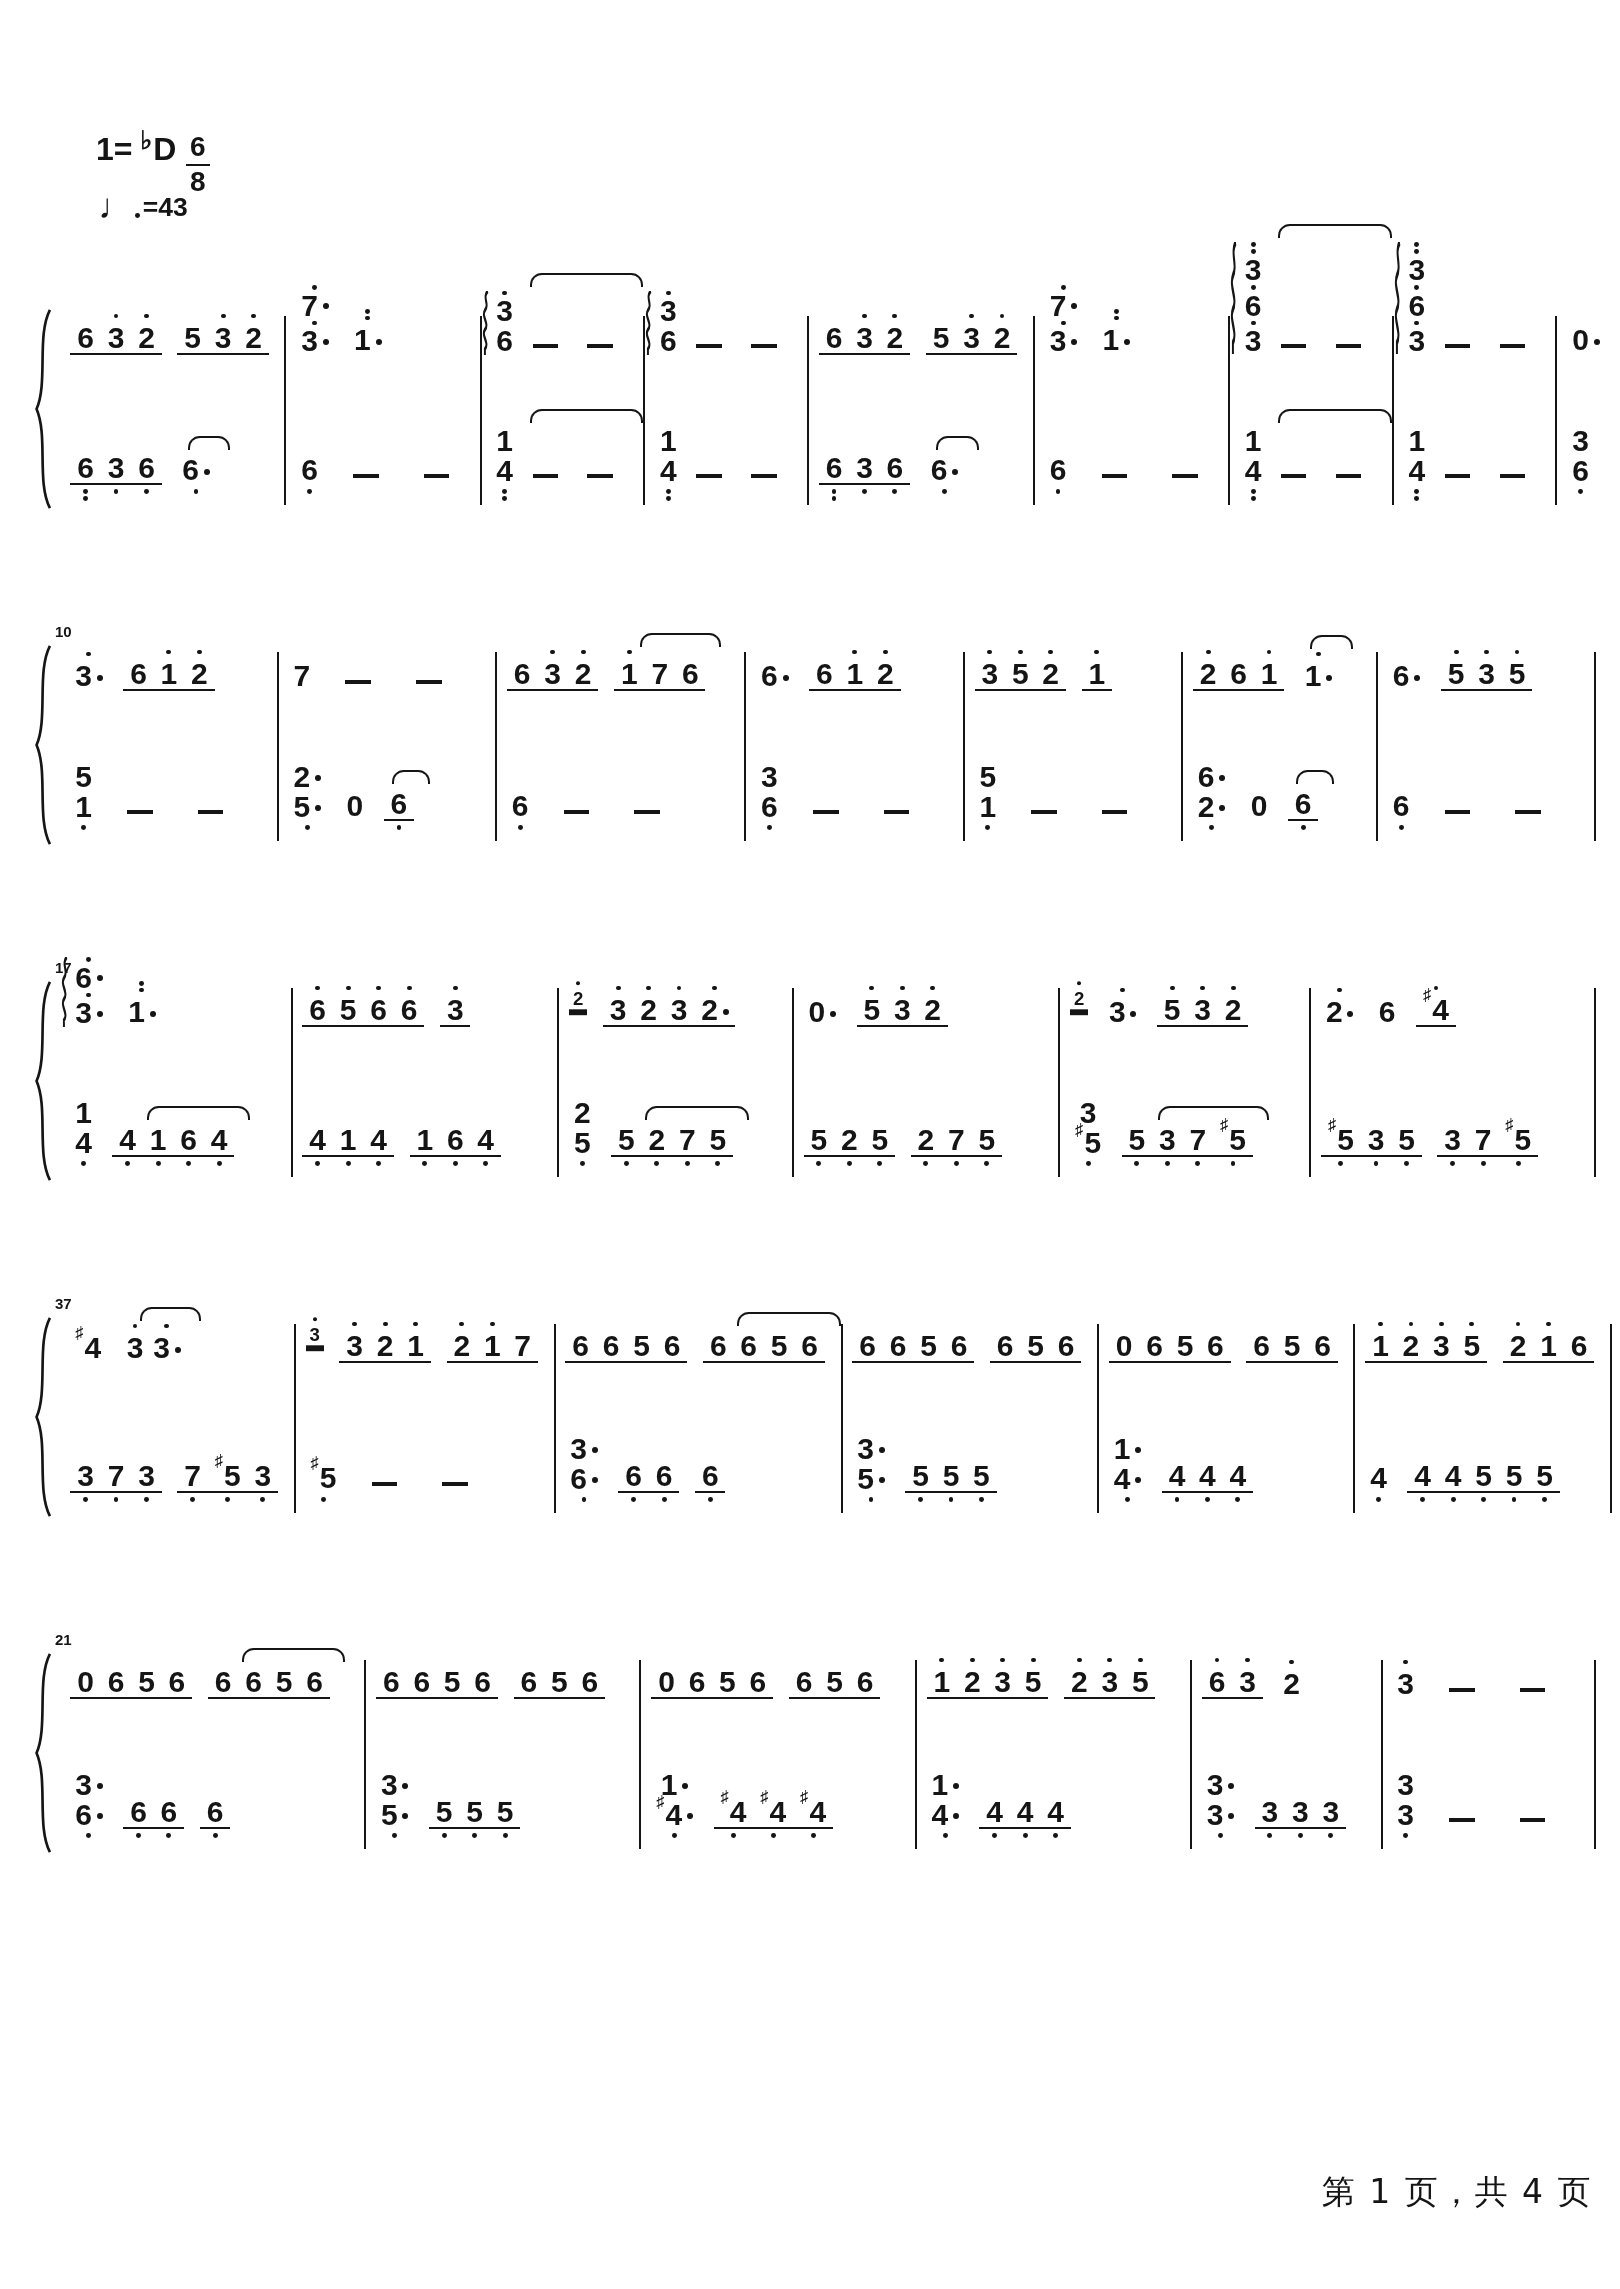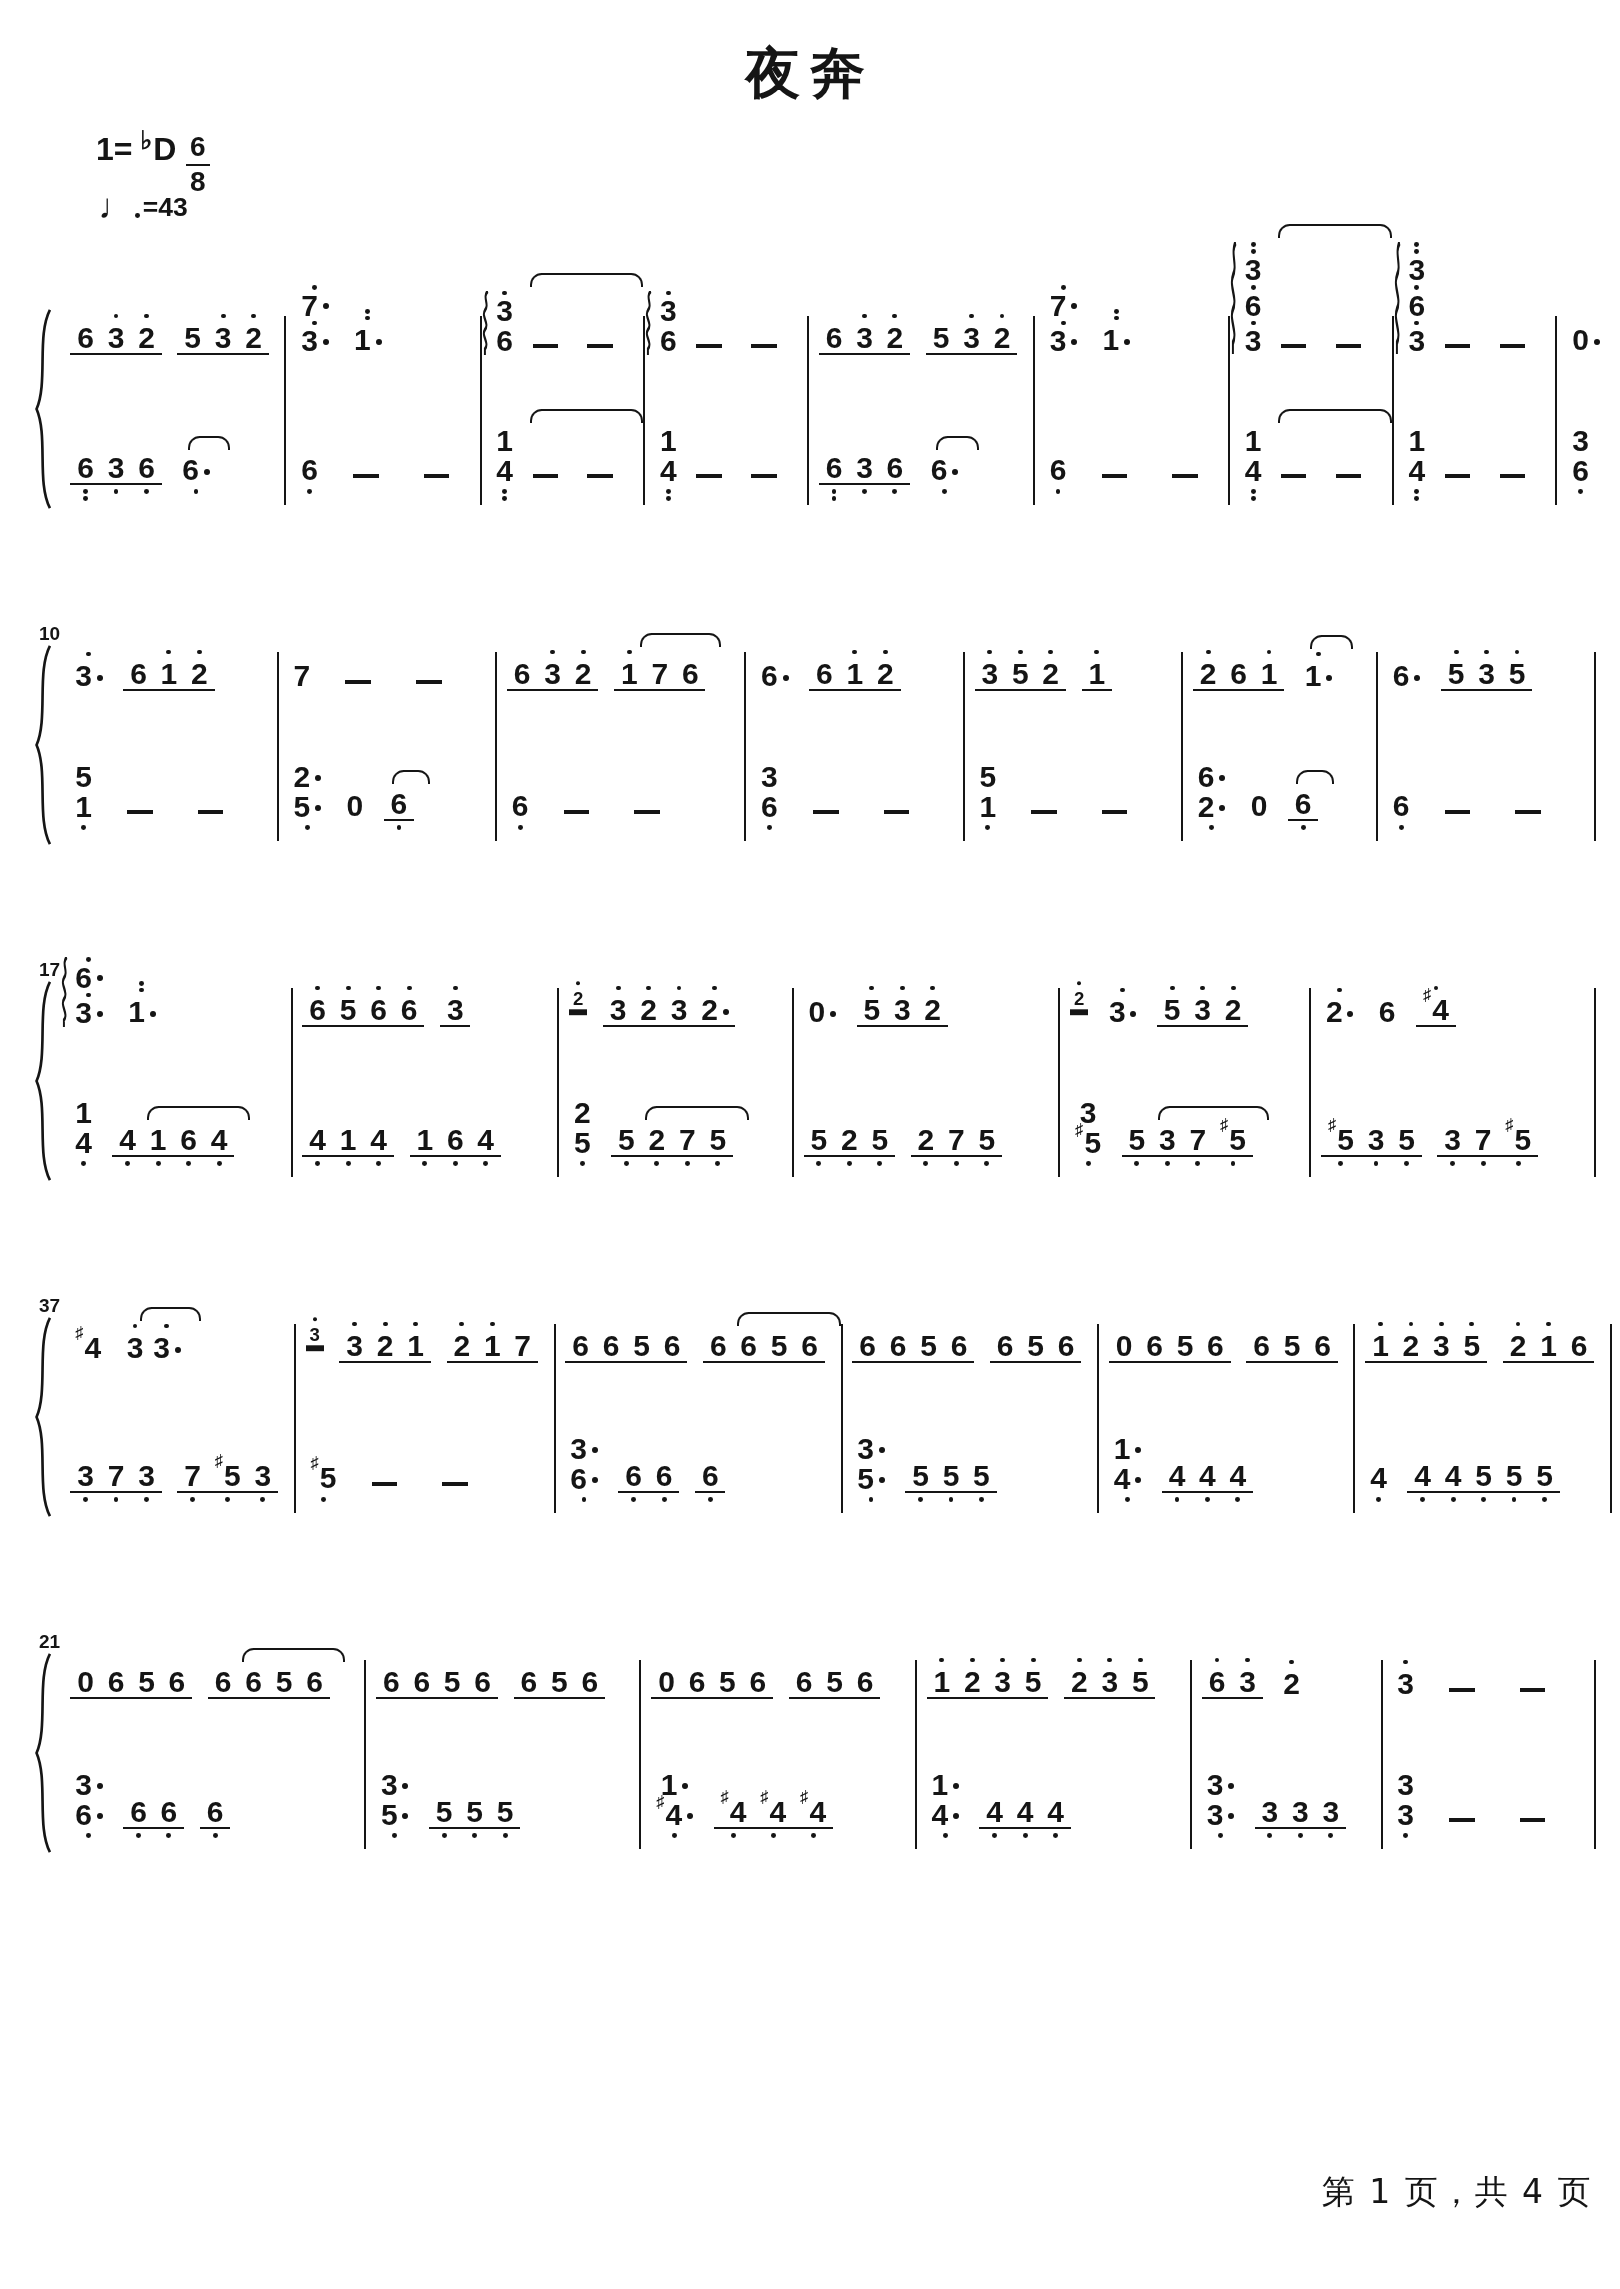--- a/index.html
+++ b/index.html
@@ -12,21 +12,21 @@
   .flat{font-size:25.5px;position:relative;top:-4.9px;margin:0 1px 0 7.8px}
   .frac{display:inline-flex;flex-direction:column;align-items:center;margin-left:9.8px;font-size:28px}
   .frac .num{border-bottom:2.9px solid #151515;padding:0 3.9px 2.9px}
   .frac .den{padding-top:2px}
   .tempo{position:absolute;left:98px;top:192px;display:flex;align-items:flex-end;
          font-weight:bold;font-size:26.5px;line-height:1}
   .tnote{font-size:35px;line-height:.8}
   .tdot{width:4.9px;height:4.9px;border-radius:50%;background:#151515;margin:0 2.9px 2px 2px}
   .score{position:absolute;left:37px;right:23.5px;top:316px}
   .system{position:relative;margin-bottom:147px;padding-left:23.5px;display:flex}
-  .sysnum{position:absolute;left:2px;top:-29px;font-size:19px;font-weight:bold}
+  .sysnum{position:absolute;left:18px;top:-29px;font-size:15px;font-weight:bold}
   .brace{position:absolute;left:-3.9px;top:-7.8px;width:19.6px;height:202px}
   .cols{display:flex;flex:1;align-items:stretch}
   .meas{flex:1 1 auto;border-right:2px solid #151515;padding:0 11.8px 0 9.8px;
         display:flex;flex-direction:column}
   .uprow,.lorow{height:59px;display:flex;align-items:flex-end;overflow:visible}
   .gaprow{height:71px}
   .grp{position:relative;display:flex;align-items:flex-end;margin-right:15.7px}
   .grp:last-child{margin-right:3.9px}
   .tok{display:flex;flex-direction:column;align-items:center}
   .ua{display:flex;flex-direction:column;align-items:center;gap:2px;margin-bottom:2px}
@@ -50,21 +50,20 @@
   .wave{position:absolute;left:-10.8px;top:1px;height:98%;width:9.8px}
   .tiearc{position:absolute;top:-16.7px;left:28%;right:-15.7px;height:11.8px;
           border:2.5px solid #151515;border-bottom:none;border-radius:11.8px 11.8px 0 0}
   .footer{position:absolute;top:2170px;right:27.4px;font-size:33px;font-weight:400;
           font-family:"DejaVu Sans",sans-serif;letter-spacing:2px}
 </style>
 </head>
 <body>
 
 <div class="page">
-  <div class="title">夜奔</div>
 
   <div class="keyblock">
     <span>1=</span>
       <span class="flat">♭</span>
       <span>D</span>
     <span class="frac">
       <span class="num">6</span>
       <span class="den">8</span>
     </span>
   </div>

